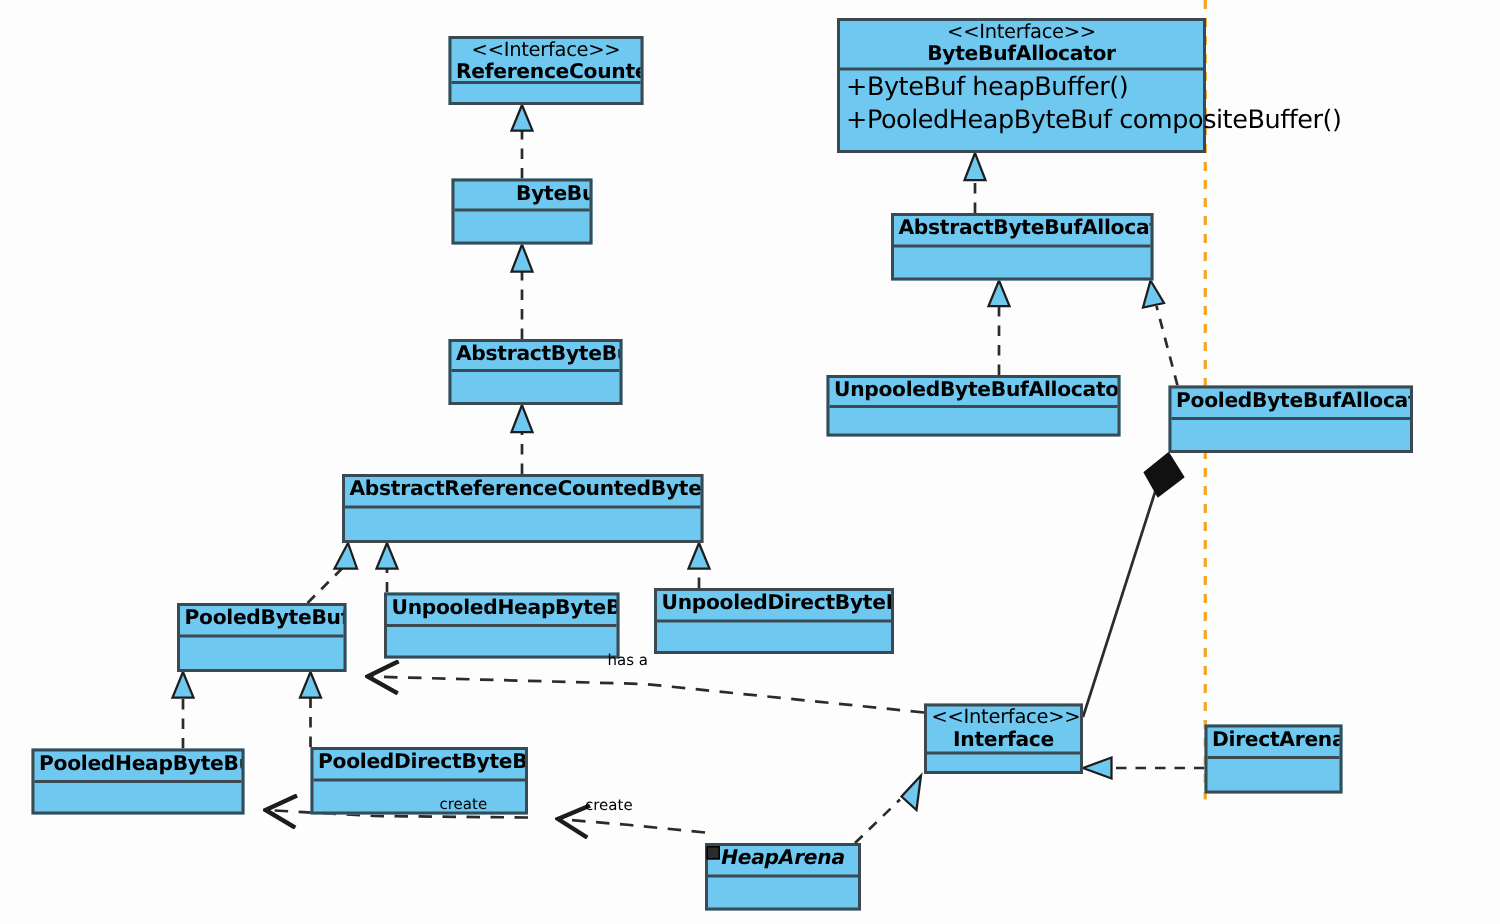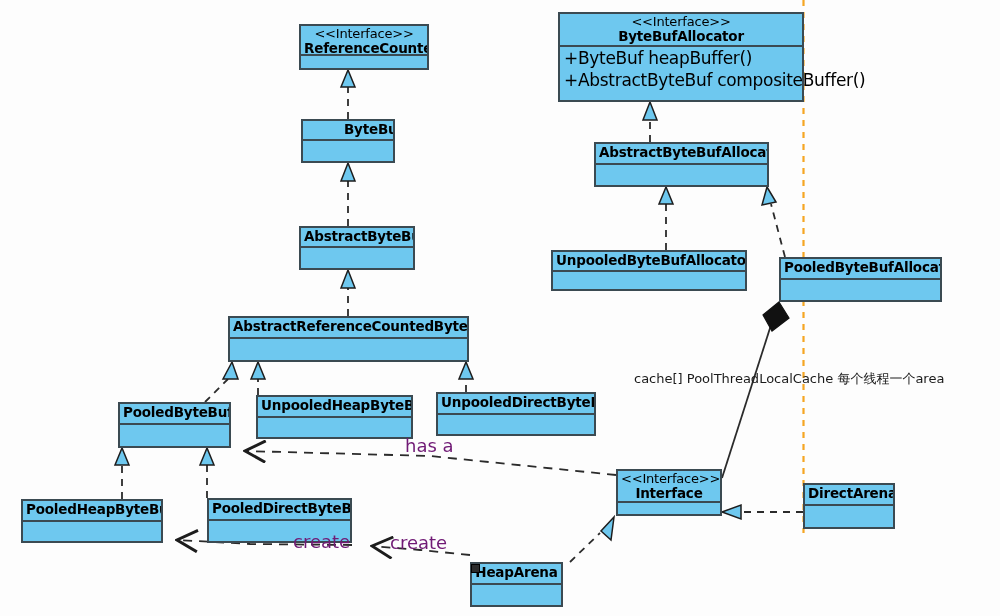--- a/index.html
+++ b/index.html
@@ -60,22 +60,22 @@
   }
   .uml-attr {
     font-size: 17px;
     color: #000;
     line-height: 1.28;
     white-space: nowrap;
     letter-spacing: -0.3px;
   }
   .edge-label {
     position: absolute;
-    font-size: 18px;
-    color: #701a75;
+    font-size: 10px;
+    color: #000000;
     white-space: nowrap;
     background: transparent;
   }
   .note-label {
     position: absolute;
     font-size: 13px;
     color: #1a1a1a;
     white-space: nowrap;
   }
   .sel-handle {
@@ -251,21 +251,21 @@
     <div class="uml-body"></div>
   </div>
 
   <div class="uml-box" style="left:558px; top:12px; width:246px; height:90px;">
     <div class="uml-head" style="height:33px;">
       <span class="uml-stereo">&lt;&lt;Interface&gt;&gt;</span>
       <span class="uml-name">ByteBufAllocator</span>
     </div>
     <div class="uml-body">
       <div class="uml-attr">+ByteBuf heapBuffer()</div>
-      <div class="uml-attr">+AbstractByteBuf compositeBuffer()</div>
+      <div class="uml-attr">+PooledHeapByteBuf compositeBuffer()</div>
     </div>
   </div>
 
   <div class="uml-box" style="left:594px; top:142px; width:175px; height:45px;">
     <div class="uml-head" style="height:21px;">
       <span class="uml-name">AbstractByteBufAllocator</span>
     </div>
     <div class="uml-body"></div>
   </div>
 
@@ -291,30 +291,29 @@
     <div class="uml-body"></div>
   </div>
 
   <div class="uml-box" style="left:803px; top:483px; width:92px; height:46px;">
     <div class="uml-head" style="height:21px;text-align:center;">
       <span class="uml-name">DirectArena</span>
     </div>
     <div class="uml-body"></div>
   </div>
 
-  <div class="uml-box" style="left:470px; top:562px; width:93px; height:45px;">
+  <div class="uml-box" style="left:470px; top:562px; width:104px; height:45px;font-style:italic;">
     <div class="uml-head" style="height:21px;">
       <span class="uml-name">HeapArena</span>
     </div>
     <div class="uml-body"></div>
   </div>
 
   <div class="sel-handle" style="left:471px; top:564px;"></div>
 
   <div class="edge-label" style="left:405px; top:435px;">has a</div>
 
   <div class="edge-label" style="left:293px; top:531px;">create</div>
 
   <div class="edge-label" style="left:390px; top:532px;">create</div>
 
-  <div class="note-label" style="left:634px; top:370px;">cache[] PoolThreadLocalCache 每个线程一个area</div>
 
 </div>
 
 </body></html>

